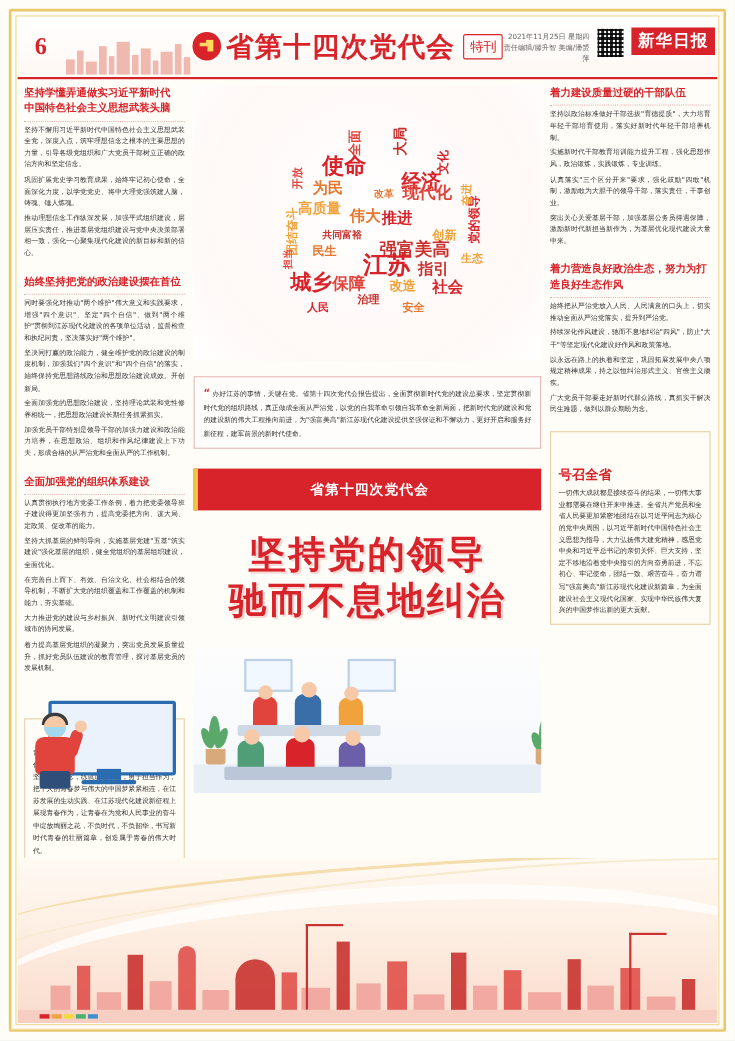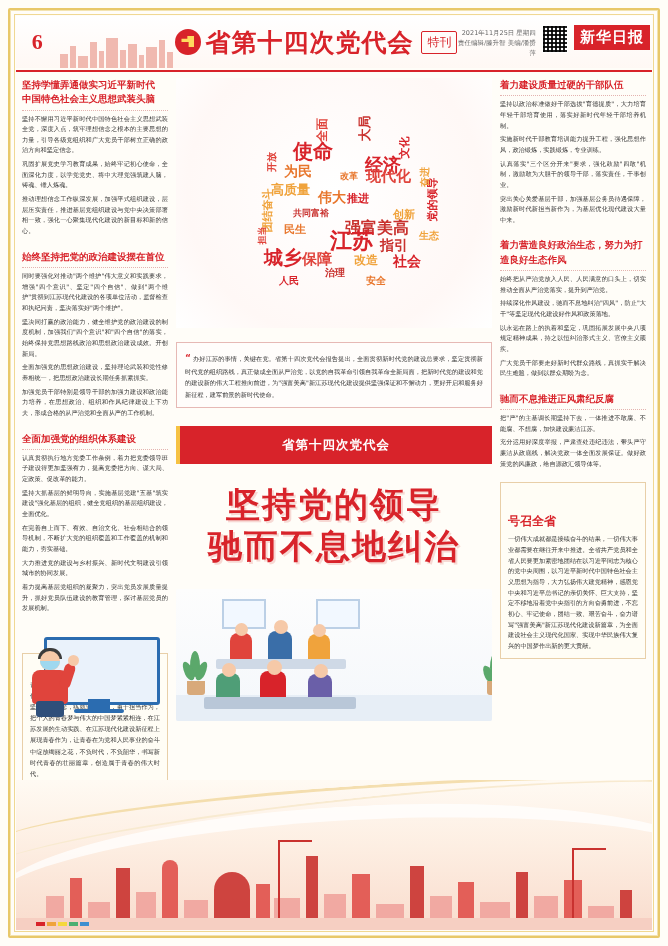--- a/index.html
+++ b/index.html
@@ -306,21 +306,21 @@
           <span style="font-size: 16px; color: rgb(201, 50, 47); left: 169px; top: 142px;">强富美高</span>
           <span style="font-size: 22px; color: rgb(216, 35, 42); left: 154px; top: 152px;">江苏</span>
           <span style="font-size: 15px; color: rgb(224, 68, 60); left: 190px; top: 91px;">现代化</span>
           <span style="font-size: 13px; color: rgb(240, 163, 60); left: 95px; top: 105px;">高质量</span>
           <span style="font-size: 19px; color: rgb(216, 35, 42); left: 88px; top: 170px;">城乡</span>
           <span style="font-size: 15px; color: rgb(224, 68, 60); left: 126px; top: 174px;">保障</span>
           <span style="font-size: 12px; color: rgb(240, 163, 60); left: 178px; top: 176px;">改造</span>
           <span style="font-size: 14px; color: rgb(216, 35, 42); left: 217px; top: 177px;">社会</span>
           <span style="font-size: 14px; color: rgb(201, 50, 47); left: 204px; top: 161px;">指引</span>
           <span style="font-size: 14px; color: rgb(232, 118, 44); left: 142px; top: 113px;">伟大</span>
-          <span style="font-size: 11px; color: rgb(216, 35, 42); left: 171px; top: 115px;">推进</span>
+          <span style="font-size: 14px; color: rgb(216, 35, 42); left: 171px; top: 115px;">推进</span>
           <span style="font-size: 11px; color: rgb(240, 163, 60); left: 69px; top: 127px; transform: rotate(-90deg);">团结奋斗</span>
           <span style="font-size: 11px; color: rgb(216, 35, 42); left: 234px; top: 116px; transform: rotate(-90deg);">党的领导</span>
           <span style="font-size: 12px; color: rgb(224, 68, 60); left: 134px; top: 46px; transform: rotate(-90deg);">全面</span>
           <span style="font-size: 13px; color: rgb(201, 50, 47); left: 175px; top: 44px; transform: rotate(-90deg);">大局</span>
           <span style="font-size: 11px; color: rgb(240, 163, 60); left: 217px; top: 131px;">创新</span>
           <span style="font-size: 11px; color: rgb(232, 118, 44); left: 108px; top: 146px;">民生</span>
           <span style="font-size: 11px; color: rgb(216, 35, 42); left: 217px; top: 64px; transform: rotate(-90deg);">文化</span>
           <span style="font-size: 10px; color: rgb(240, 163, 60); left: 243px; top: 153px;">生态</span>
           <span style="font-size: 10px; color: rgb(224, 68, 60); left: 86px; top: 79px; transform: rotate(-90deg);">开放</span>
           <span style="font-size: 10px; color: rgb(201, 50, 47); left: 149px; top: 190px;">治理</span>
@@ -405,27 +405,20 @@
       <div class="art">
         <div class="art-head">着力营造良好政治生态，努力为打造良好生态作风</div>
         <div class="art-body">
           <p>始终把从严治党放入人民、人民满意的口头上，切实推动全面从严治党落实，提升到严治党。</p>
           <p>持续深化作风建设，驰而不息地纠治"四风"，防止"大干"等坚定现代化建设好作风和政策落地。</p>
           <p>以永远在路上的执着和坚定，巩固拓展发展中央八项规定精神成果，持之以恒纠治形式主义、官僚主义顽疾。</p>
           <p>广大党员干部要走好新时代群众路线，真抓实干解决民生难题，做到以群众期盼为念。</p>
         </div>
       </div>
 
-      <div class="art">
-        <div class="art-head">驰而不息推进正风肃纪反腐</div>
-        <div class="art-body">
-          <p>把"严"的主基调长期坚持下去，一体推进不敢腐、不能腐、不想腐，加快建设廉洁江苏。</p>
-          <p>充分运用好深度举报，严肃查处违纪违法，带头严守廉洁从政底线，解决党政一体全面发展保证。做好政策党的风廉政，给自源政汇领导体等。</p>
-        </div>
-      </div>
 
       <div class="call">
         <div class="call-head">号召全省</div>
         <div class="art-body">一切伟大成就都是接续奋斗的结果，一切伟大事业都需要在继往开来中推进。全省共产党员和全省人民要更加紧密地团结在以习近平同志为核心的党中央周围，以习近平新时代中国特色社会主义思想为指导，大力弘扬伟大建党精神，感恩党中央和习近平总书记的亲切关怀、巨大支持，坚定不移地沿着党中央指引的方向奋勇前进，不忘初心、牢记使命，团结一致、艰苦奋斗，奋力谱写"强富美高"新江苏现代化建设新篇章，为全面建设社会主义现代化国家、实现中华民族伟大复兴的中国梦作出新的更大贡献。</div>
       </div>
 
     </div>
   </div>
 
   <div class="pano">

